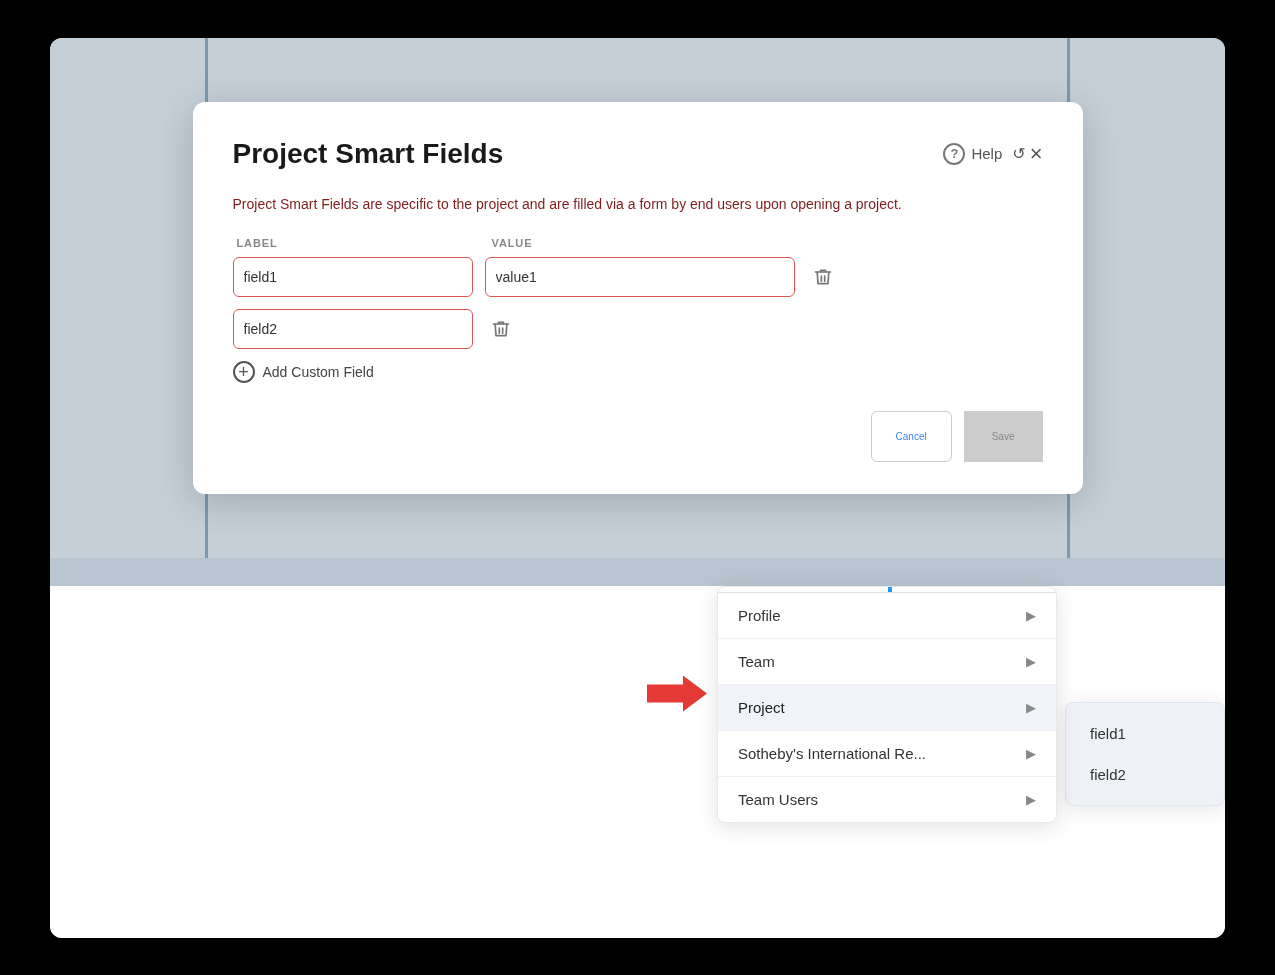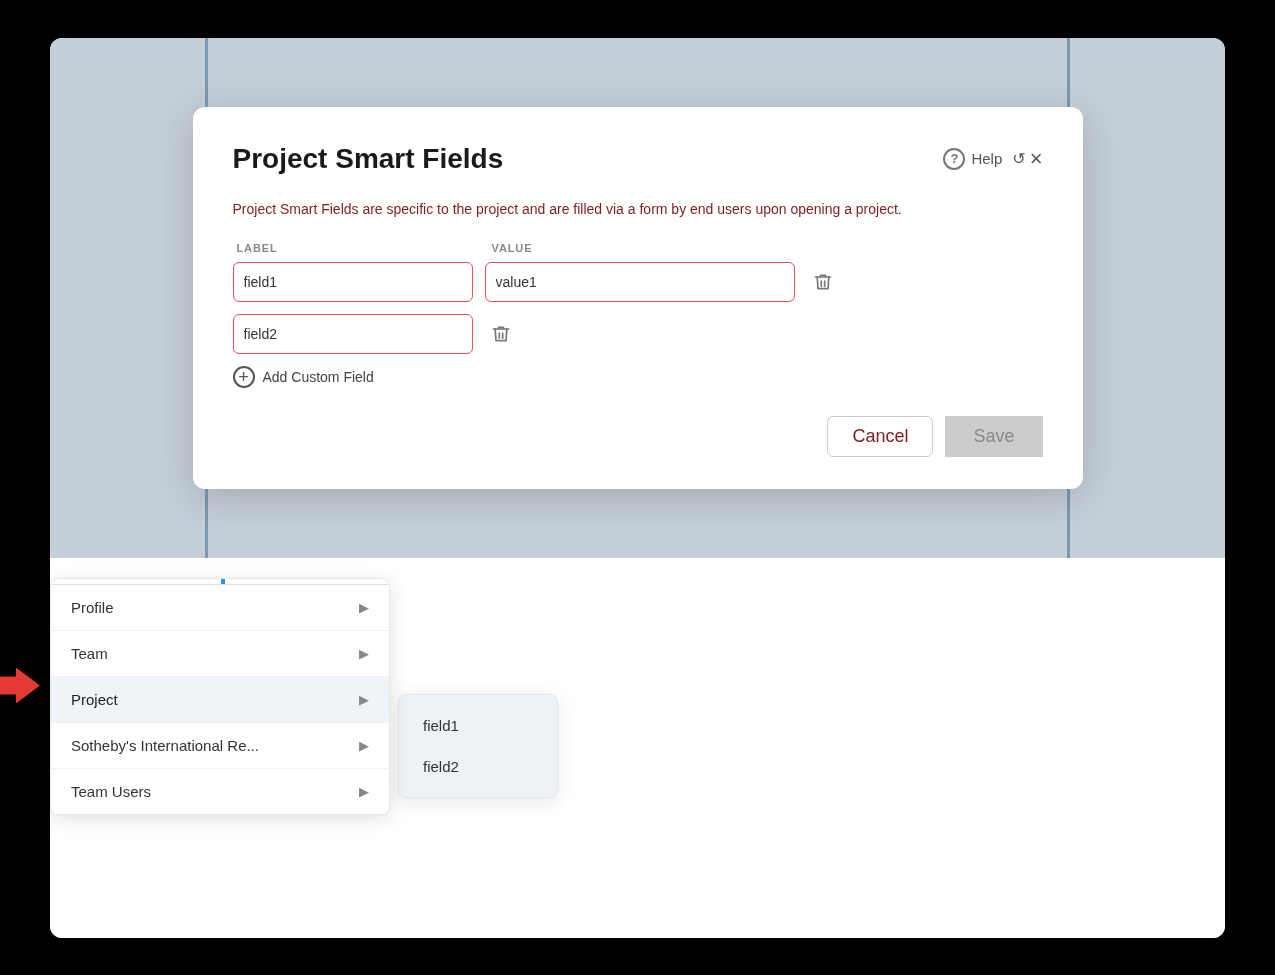--- a/index.html
+++ b/index.html
@@ -199,50 +199,50 @@
       font-size: 18px;
       color: #555;
       line-height: 1;
     }
     .modal-footer {
       display: flex;
       justify-content: flex-end;
       gap: 12px;
     }
     .btn-cancel {
-      padding: 9px 24px;
+      padding: 19px 24px;
       border-radius: 6px;
       border: 1.5px solid #ccc;
       background: #fff;
-      font-size: 18px;
-      color: #7f1d1d;
+      font-size: 10px;
+      color: #3b82f6;
       cursor: pointer;
       font-weight: 500;
     }
     .btn-save {
       padding: 9px 28px;
       border-radius: 0;
       border: none;
       background: #ccc;
-      font-size: 18px;
+      font-size: 10px;
       color: #888;
       cursor: pointer;
       font-weight: 500;
     }
     
     .bottom-half {
       width: 100%;
       flex: 1;
       background: #fff;
       border-radius: 0 0 12px 12px;
       display: flex;
       align-items: flex-start;
-      justify-content: flex-start;
-      padding-top: 20px;
-      position: relative;
+      justify-content: flex-end;
+      position: relative;
+      margin-top: 28px;
     }
     .dropdown-area {
       position: relative;
       display: flex;
       align-items: flex-start;
     }
     
     .red-arrow {
       position: absolute;
       left: -70px;

